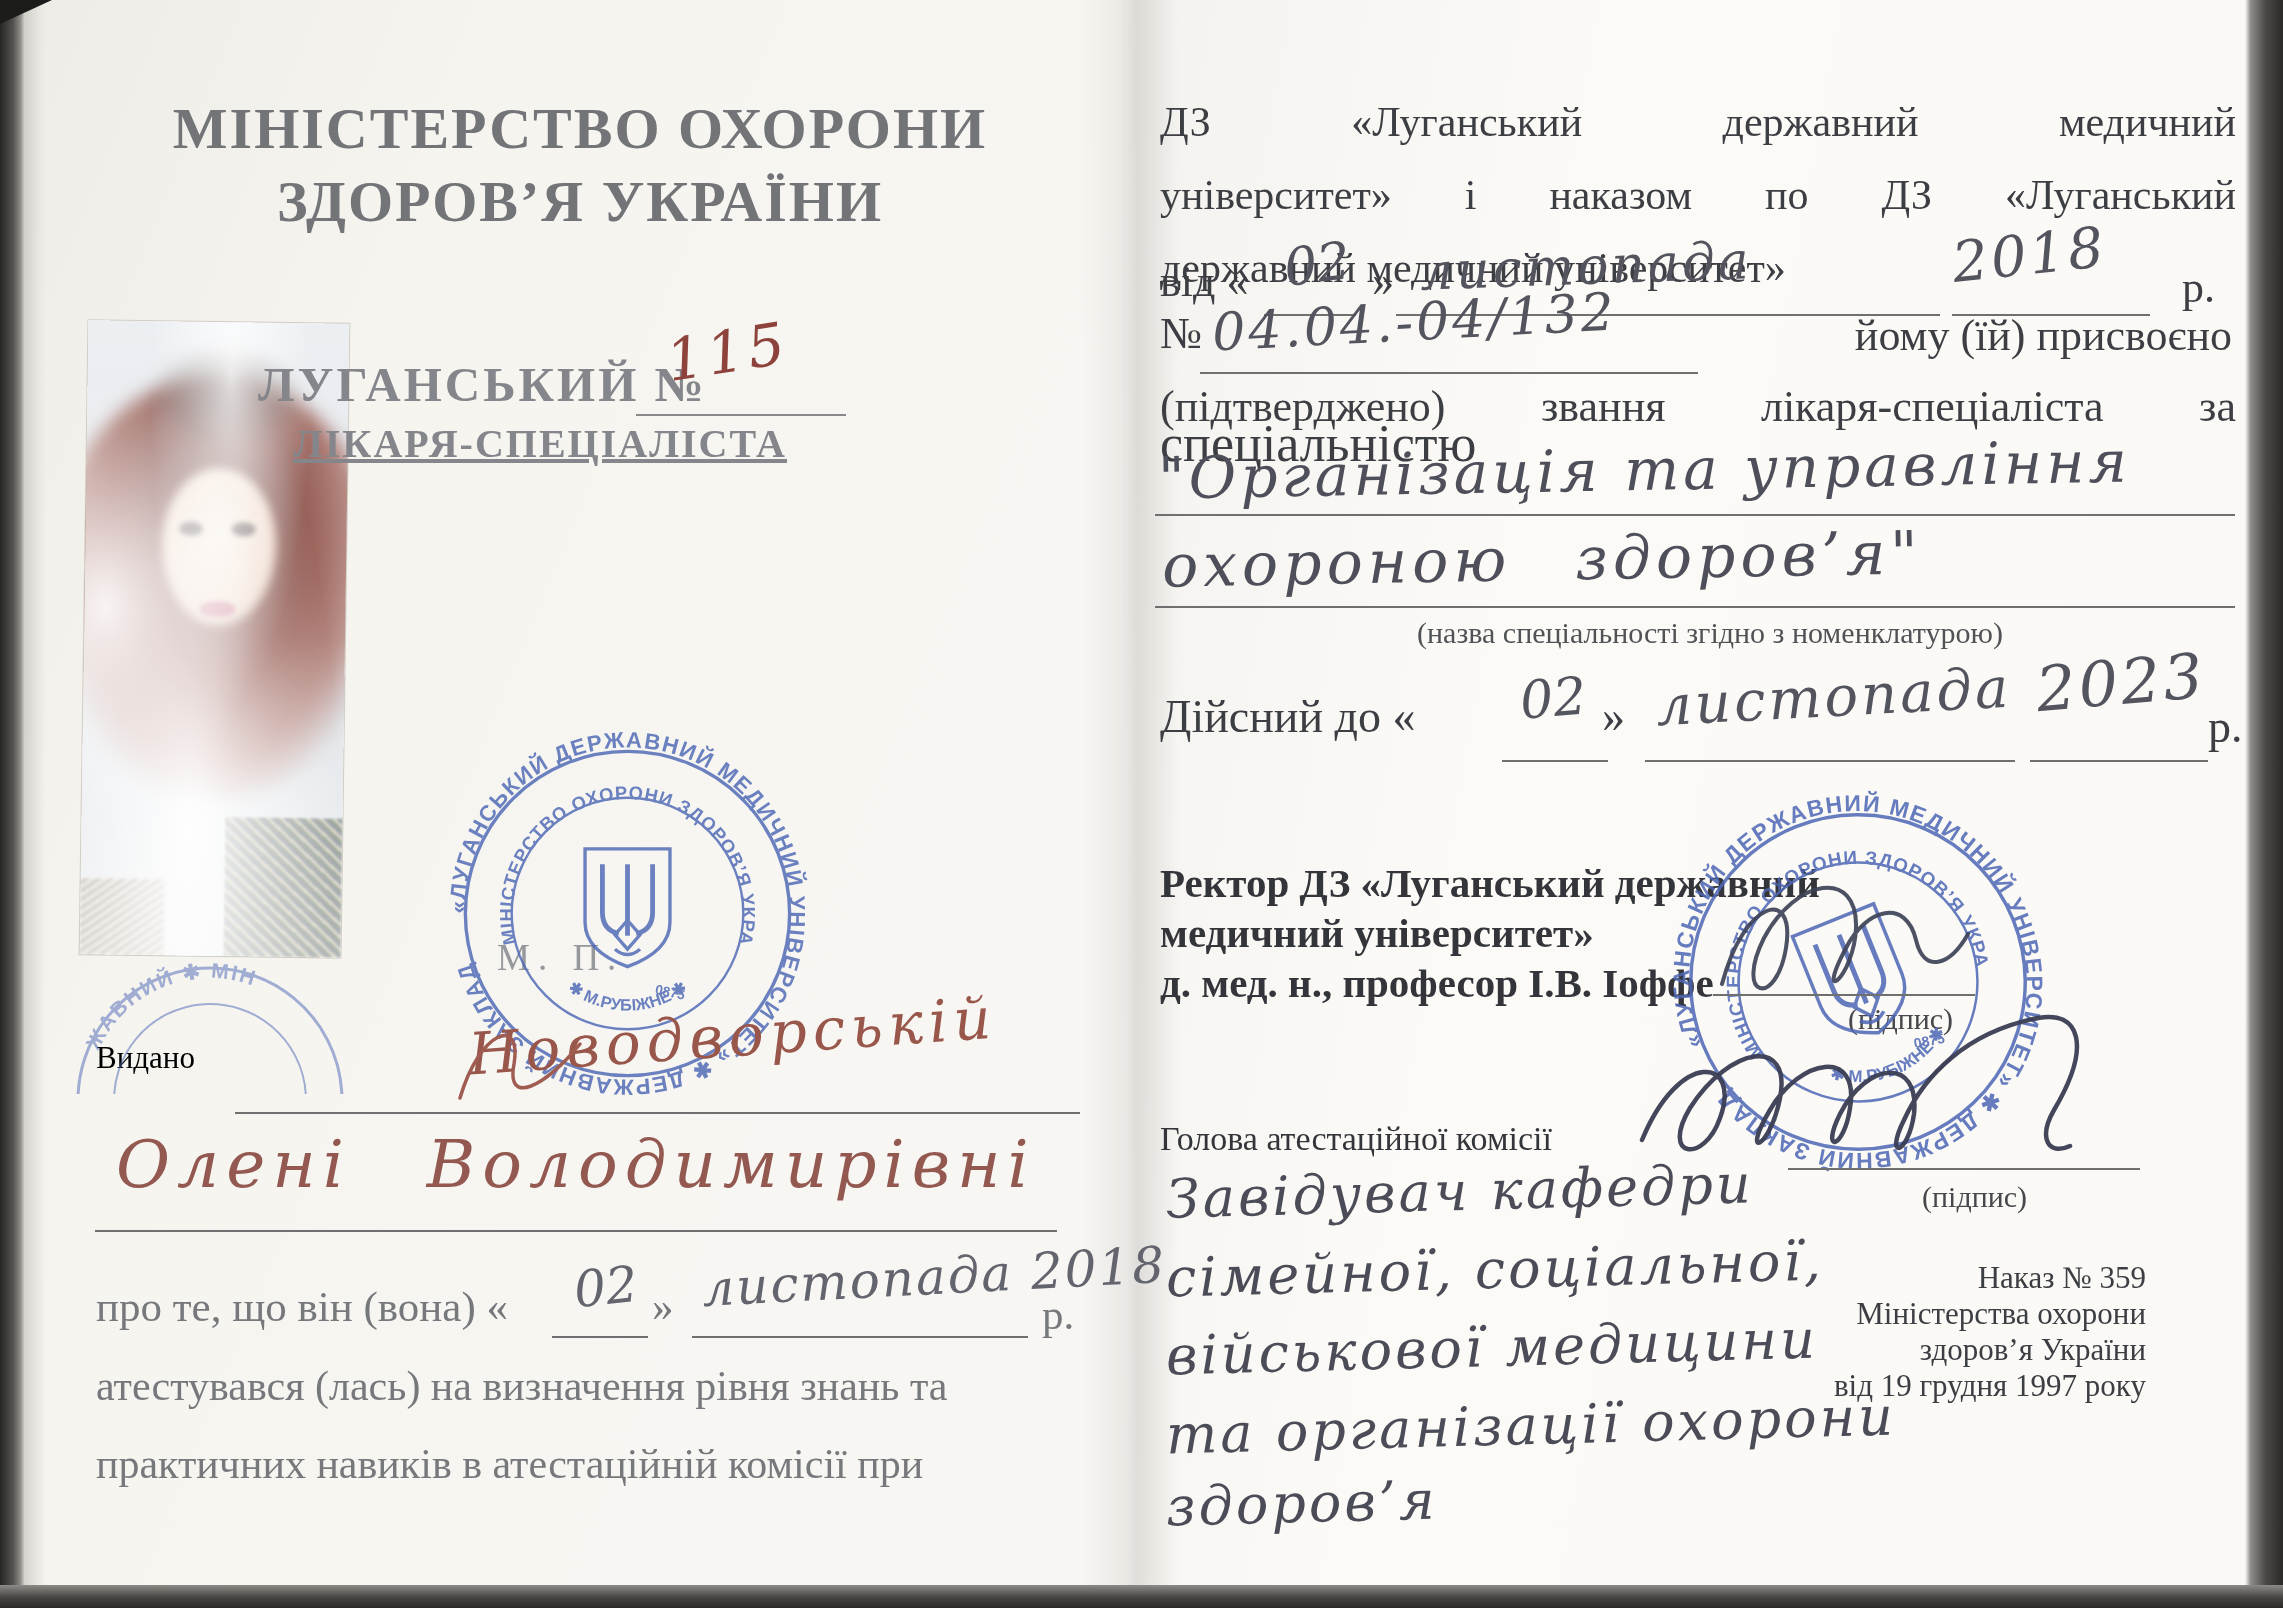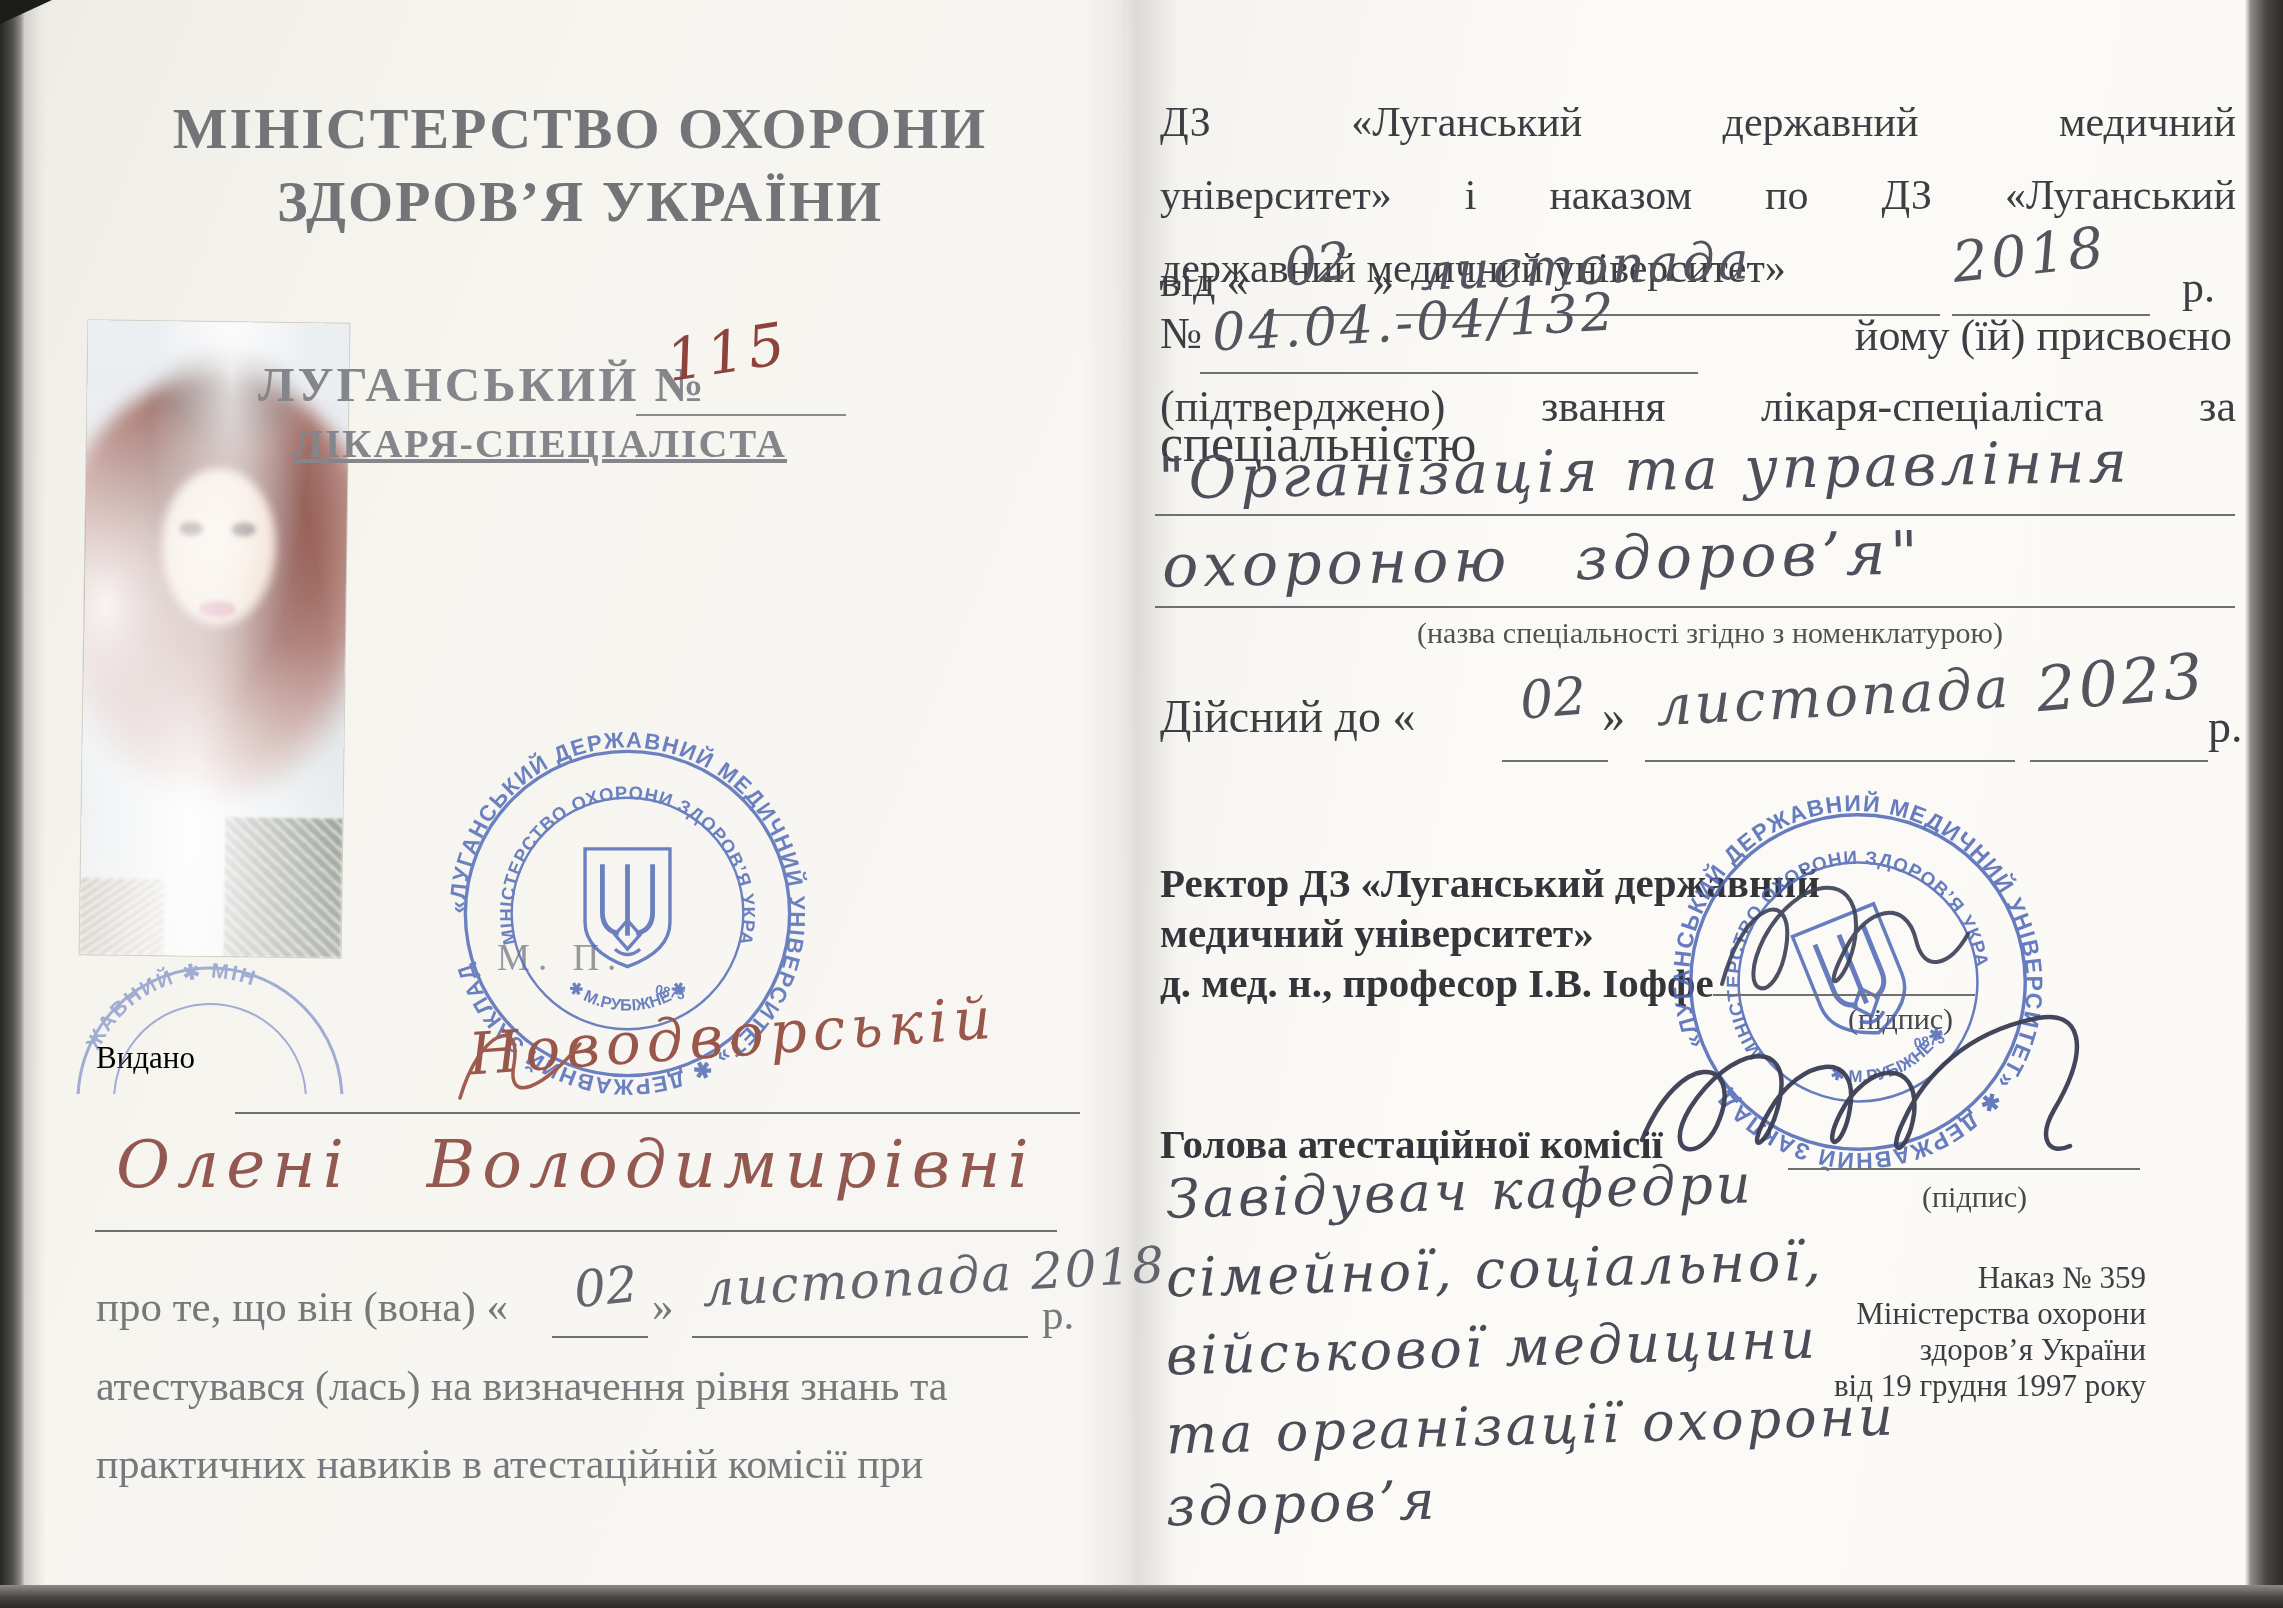--- a/index.html
+++ b/index.html
@@ -69,21 +69,21 @@
   .specnote{left:1355px;top:616px;width:710px;text-align:center;font-size:30px;color:#515256;z-index:5;}
   .validlabel{left:1160px;top:690px;font-size:46px;color:#3d3e43;z-index:5;}
   .valid-day{left:1520px;top:668px;font-size:52px;color:#53545e;transform:rotate(-5deg);z-index:7;}
   .valid-q{left:1602px;top:690px;font-size:46px;color:#3d3e43;z-index:5;}
   .valid-month{left:1656px;top:664px;font-size:56px;color:#53545e;transform:rotate(-3deg);letter-spacing:3px;z-index:7;}
   .valid-year{left:2036px;top:646px;font-size:62px;color:#53545e;transform:rotate(-5deg);letter-spacing:3px;z-index:7;}
   .valid-r{left:2208px;top:700px;font-size:46px;color:#3d3e43;z-index:5;}
   .rector{position:absolute;left:1160px;top:858px;width:800px;z-index:4;
           font-size:41px;font-weight:bold;line-height:50px;color:#34353a;}
   .sigcap1{left:1848px;top:1002px;font-size:30px;color:#47484c;z-index:5;}
-  .head{left:1160px;top:1120px;font-size:41px;font-weight:bold;color:#34353a;z-index:5;}
+  .head{left:1160px;top:1120px;font-size:34px;font-weight:normal;color:#34353a;z-index:5;}
   .hwline{font-size:54px;color:#4b4c57;letter-spacing:3px;transform:rotate(-1.5deg);z-index:7;}
   .hw1{left:1166px;top:1160px;}
   .hw2{left:1166px;top:1238px;}
   .hw3{left:1166px;top:1316px;}
   .hw4{left:1166px;top:1394px;}
   .hw5{left:1166px;top:1472px;}
   .sigcap2{left:1922px;top:1180px;font-size:30px;color:#47484c;z-index:7;}
   .orderref{position:absolute;left:1630px;top:1260px;width:516px;text-align:right;z-index:5;
             font-size:31px;line-height:36px;color:#3d3e43;}
   

